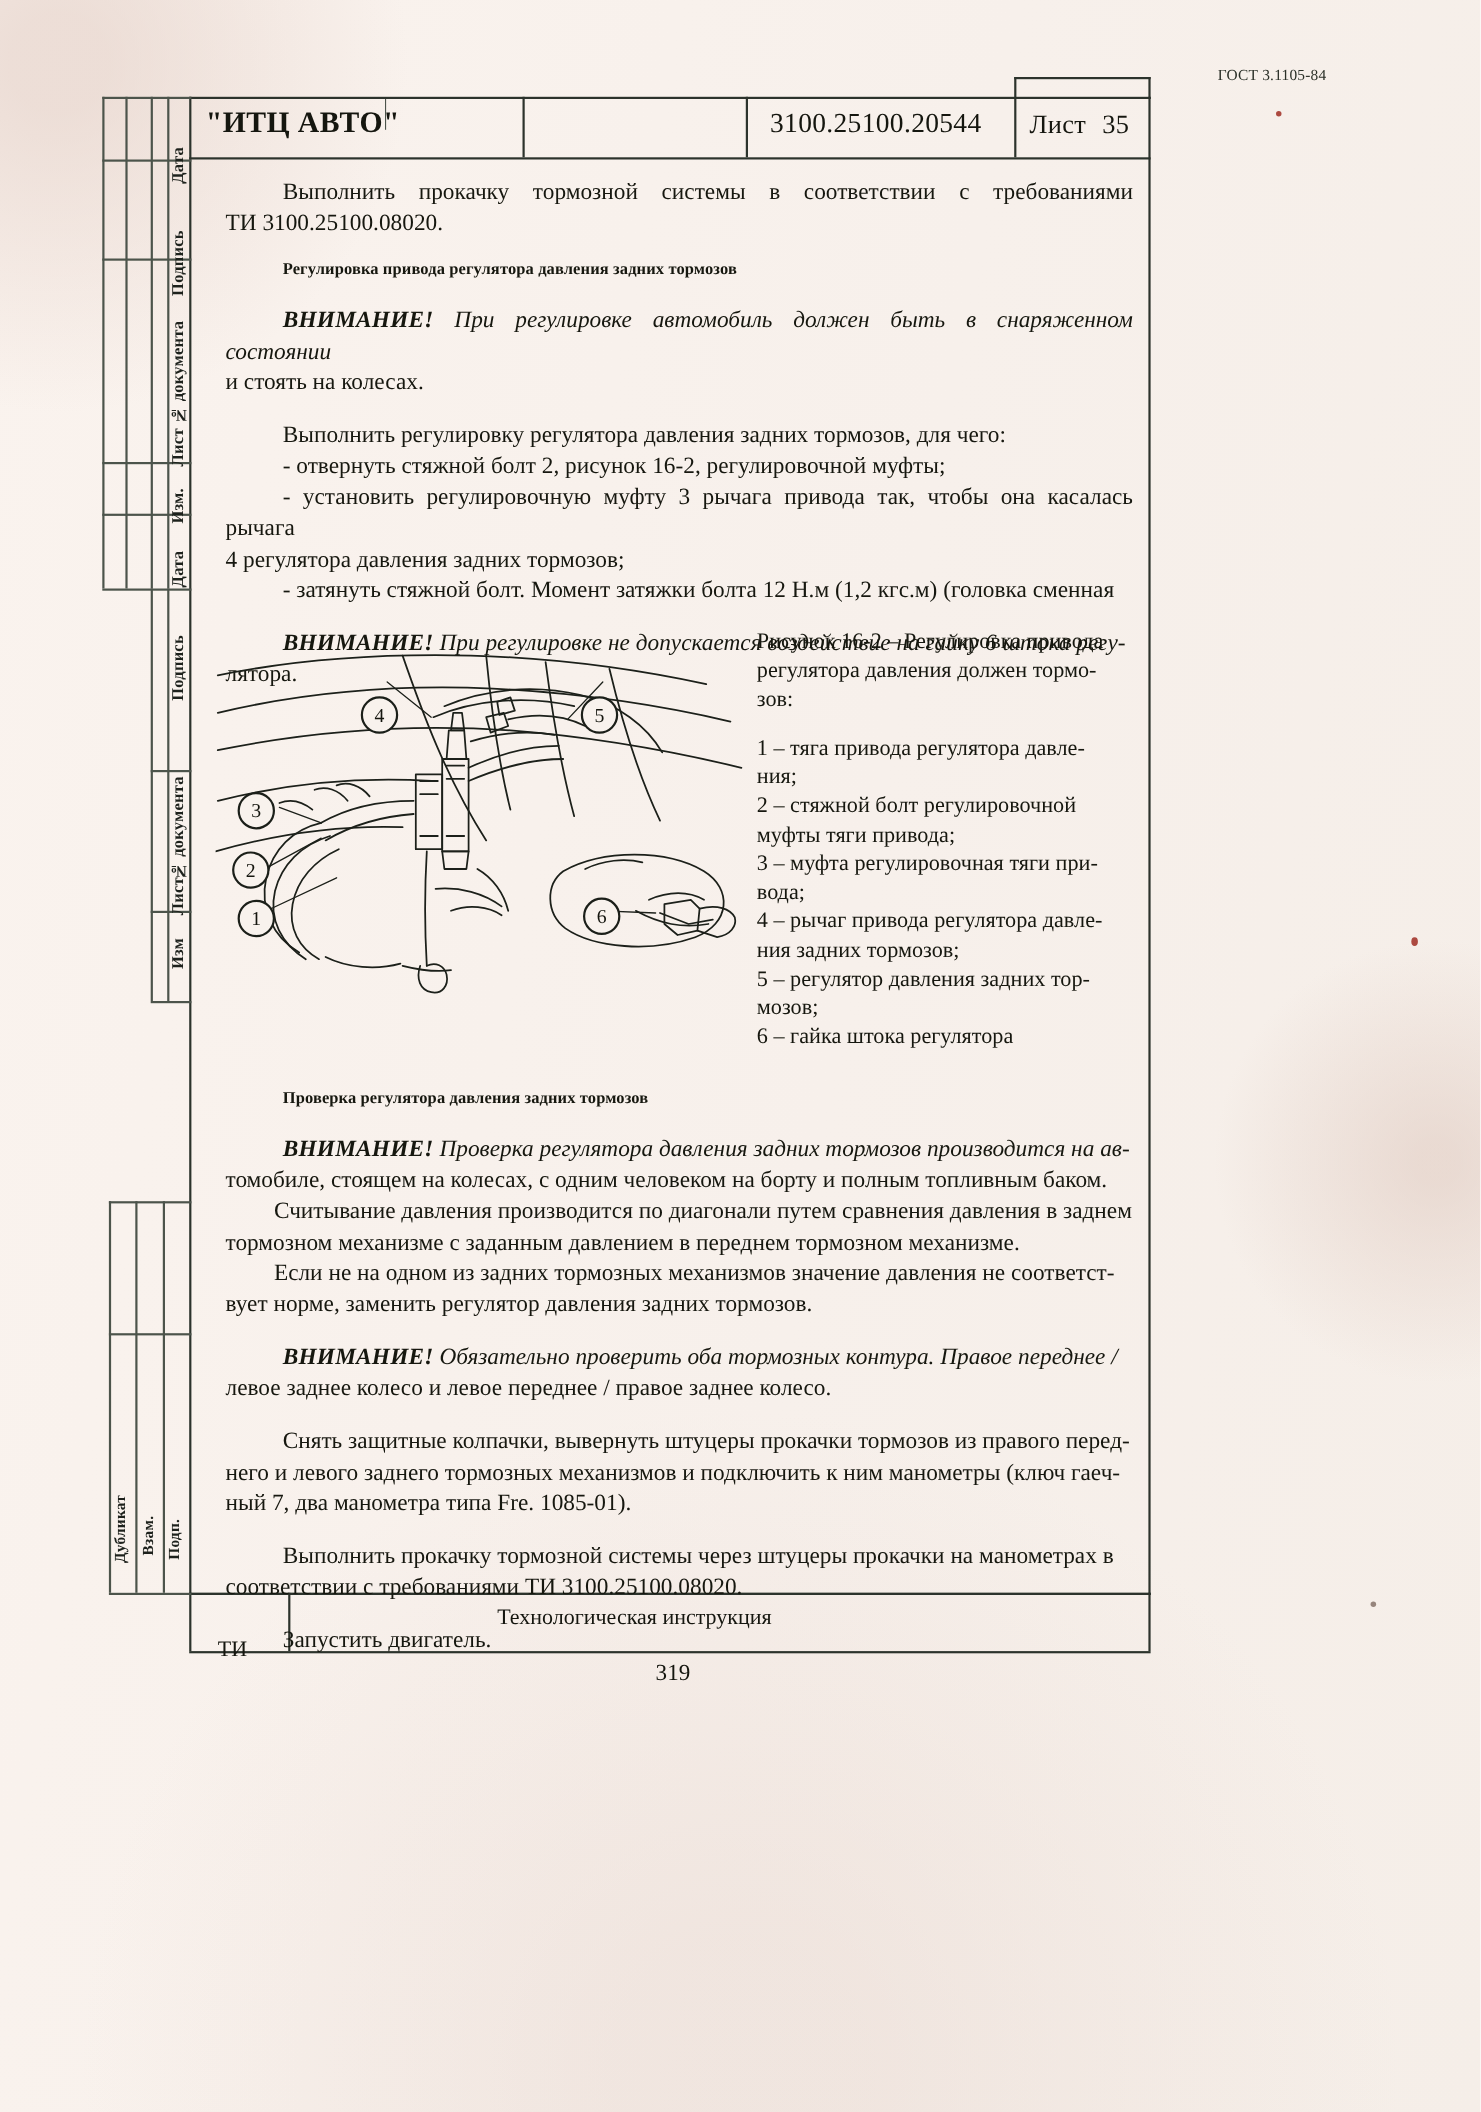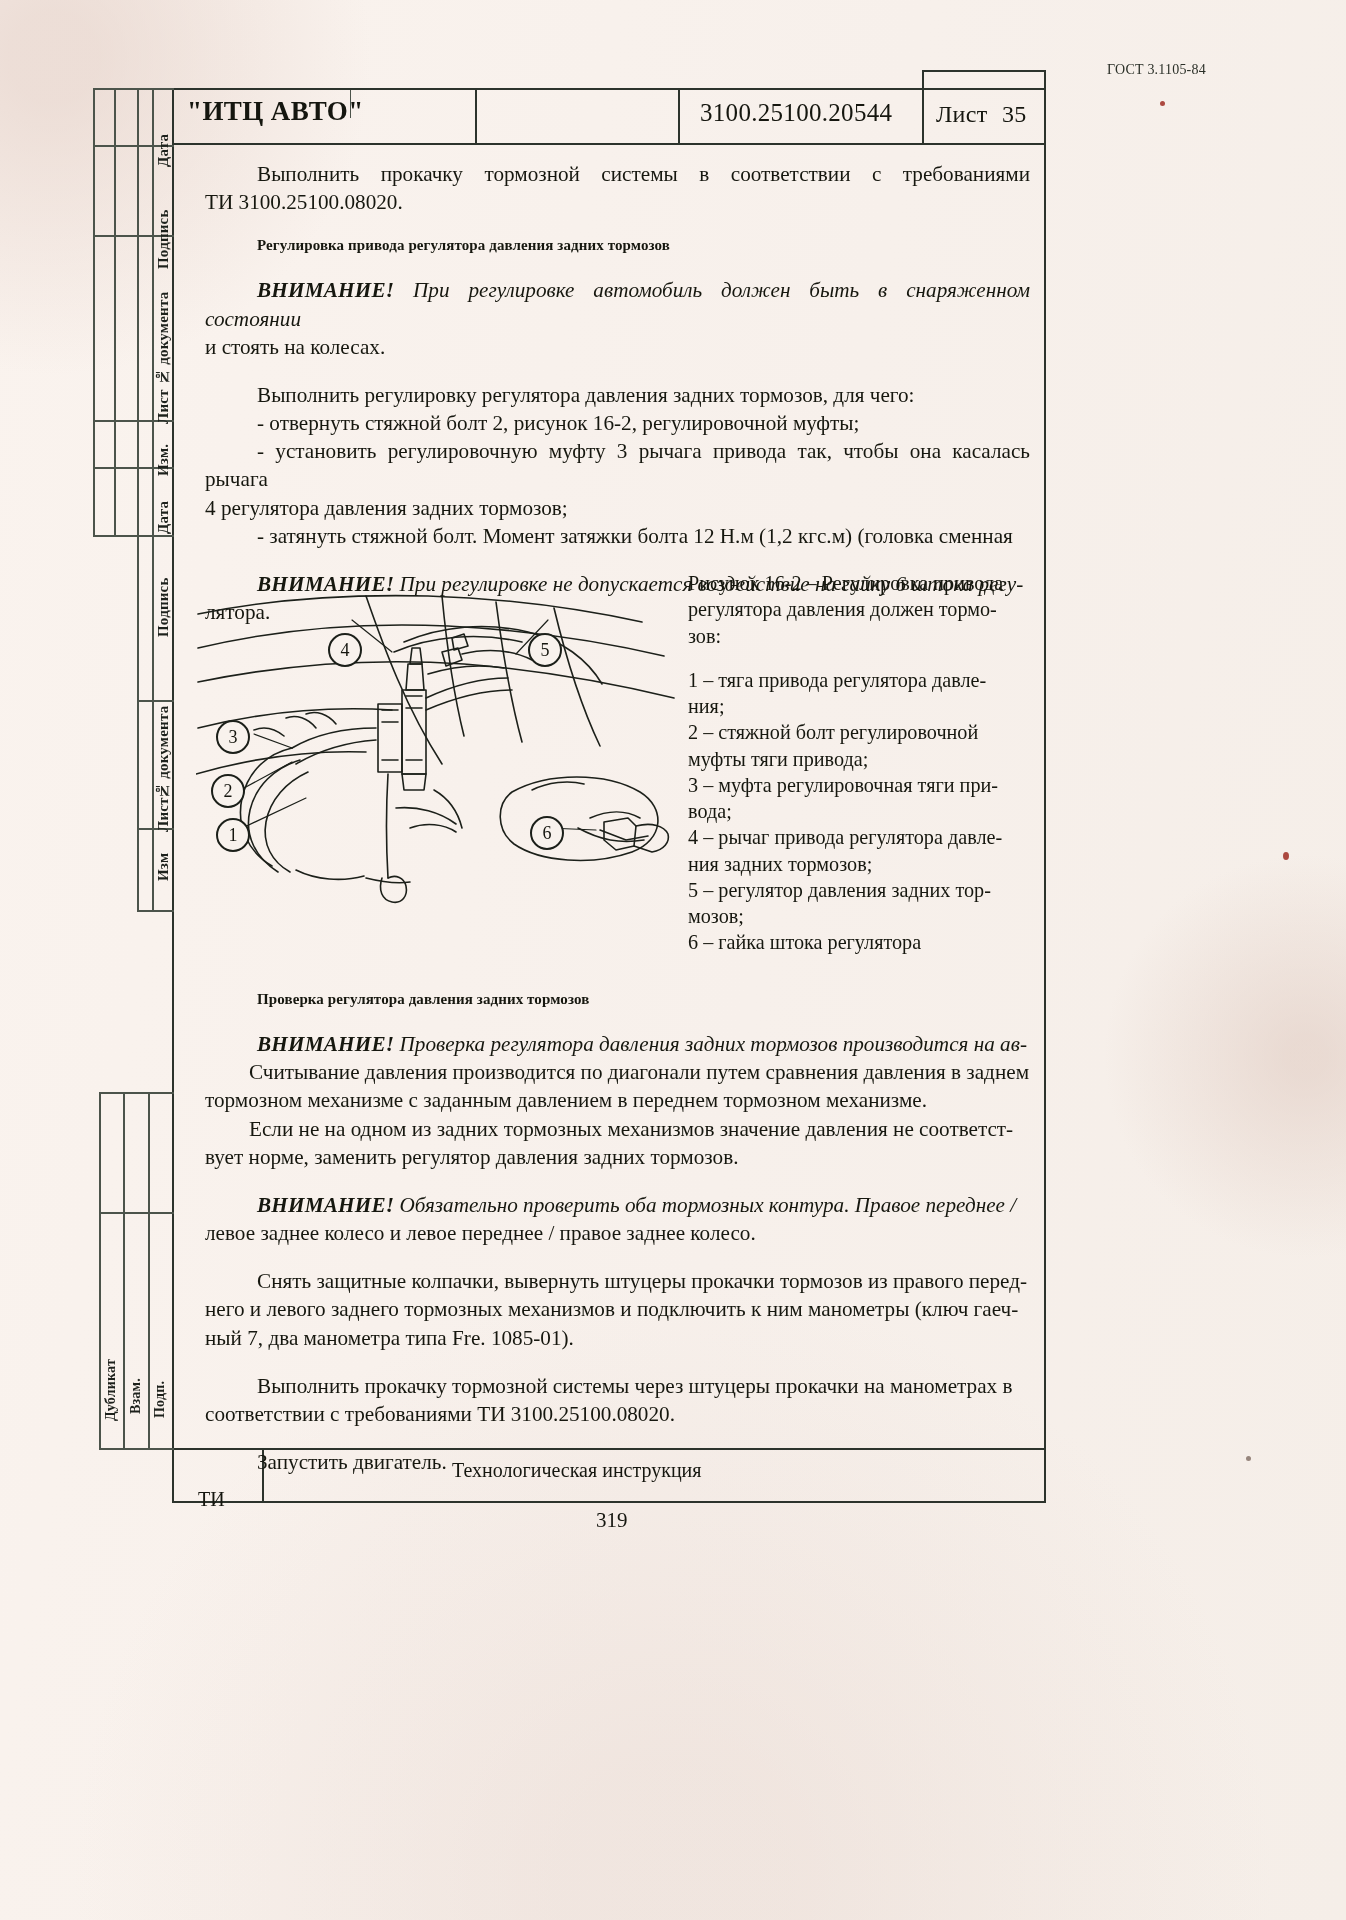--- a/index.html
+++ b/index.html
@@ -346,20 +346,21 @@
     <p>мозов;</p>
     <p>6 – гайка штока регулятора</p>
   </div>
 
   <div class="body" style="top:990px;">
     <p class="h-sub">Проверка регулятора давления задних тормозов</p>
     <div class="gap"></div>
     <p class="note">
       <b>ВНИМАНИЕ!</b><span> Проверка регулятора давления задних тормозов производится на ав-</span>
     </p>
+    <p class="note2">томобиле, стоящем на колесах, с одним человеком на борту и полным топливным баком.</p>
     <p class="note2" style="text-indent:44px;">Считывание давления производится по диагонали путем сравнения давления в заднем</p>
     <p class="note2">тормозном механизме с заданным давлением в переднем тормозном механизме.</p>
     <p class="note2" style="text-indent:44px;">Если не на одном из задних тормозных механизмов значение давления не соответст-</p>
     <p class="note2">вует норме, заменить регулятор давления задних тормозов.</p>
     <div class="gap"></div>
     <p class="note">
       <b>ВНИМАНИЕ!</b><span> Обязательно проверить оба тормозных контура. Правое переднее /</span>
     </p>
     <p class="note2">левое заднее колесо и левое переднее / правое заднее колесо.</p>
     <div class="gap"></div>

